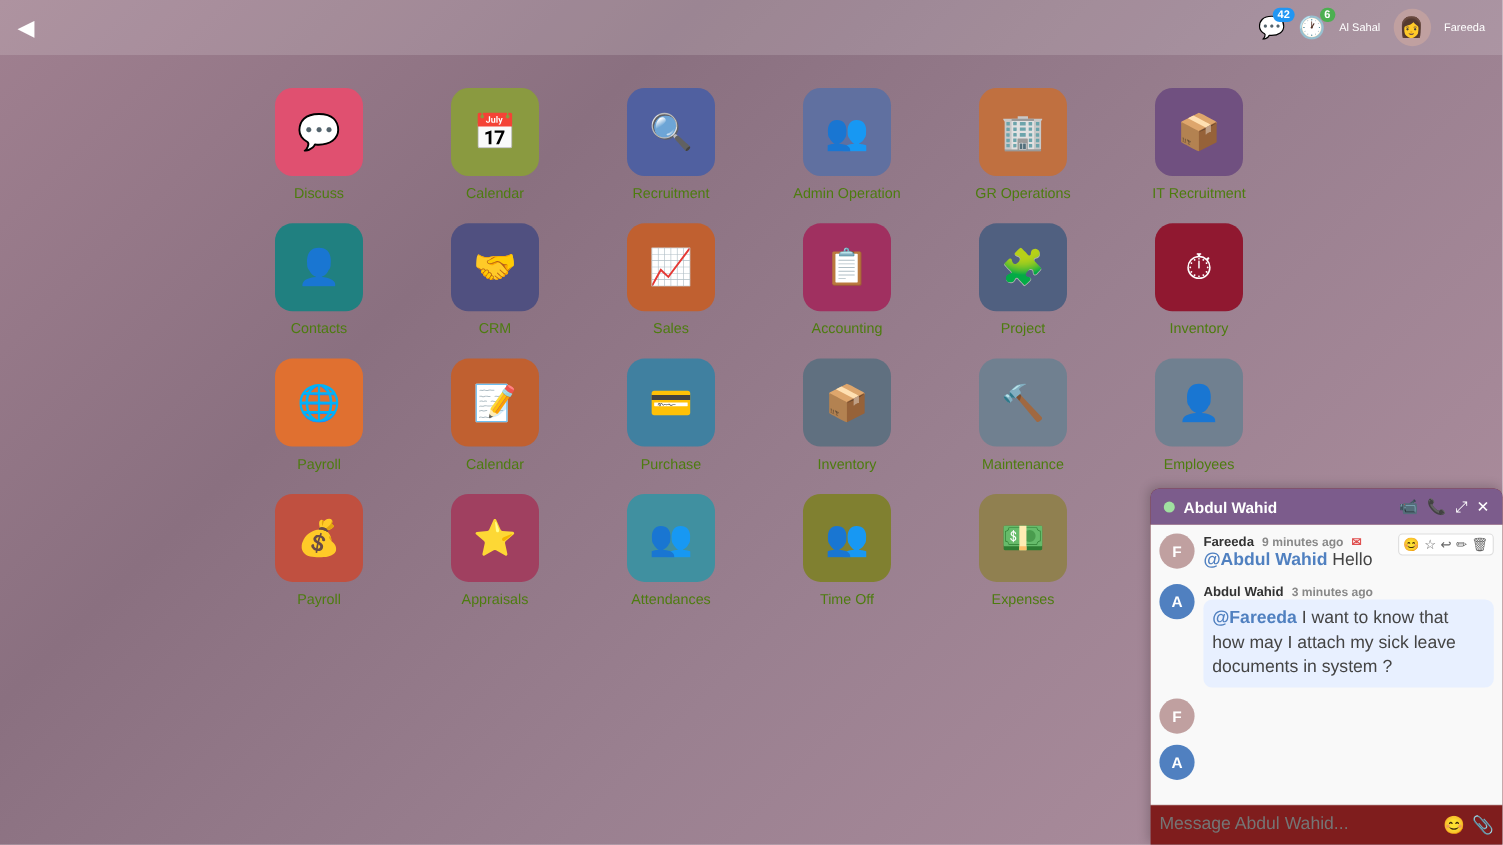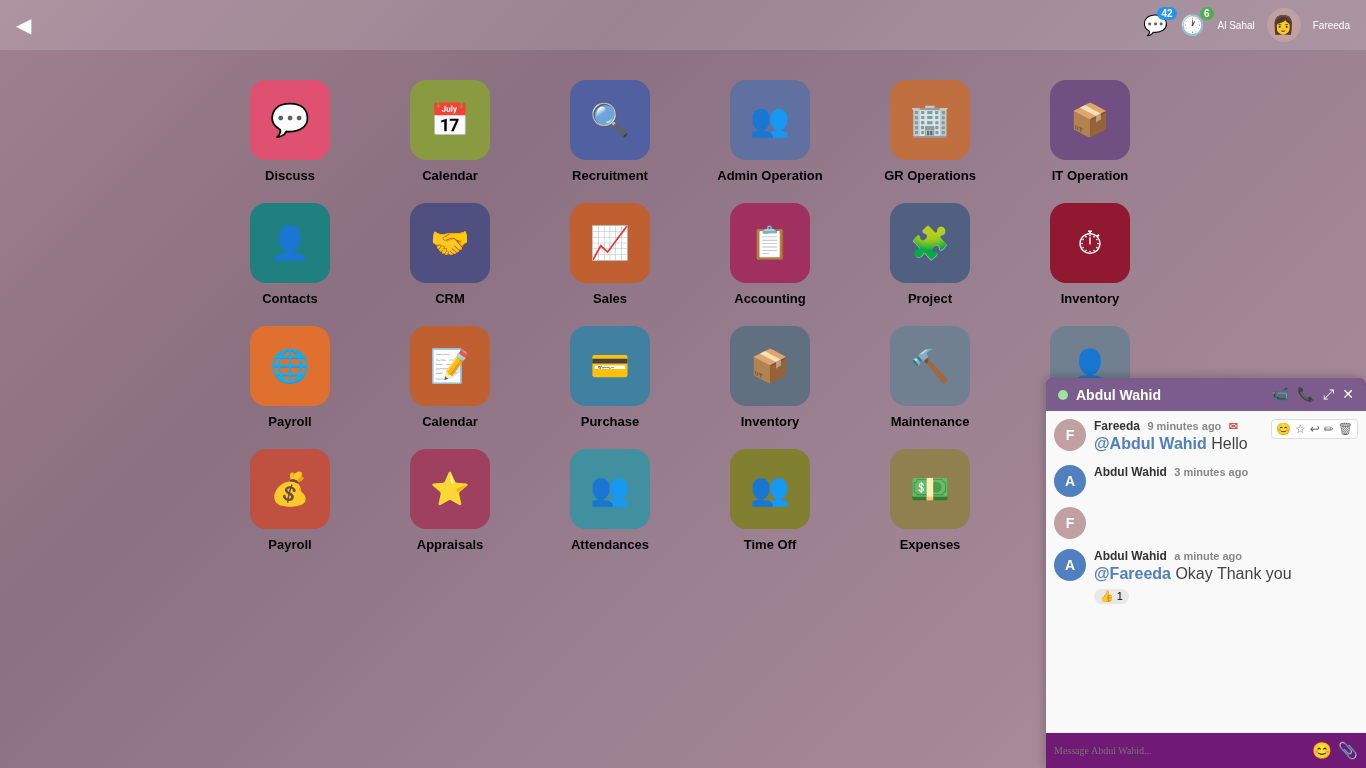--- a/index.html
+++ b/index.html
@@ -90,24 +90,24 @@
       width: 80px; height: 80px;
       border-radius: 16px;
       display: flex;
       align-items: center;
       justify-content: center;
       font-size: 32px;
       color: white;
       position: relative;
     }
     .app-label {
-      color: #000000;
+      color: #4d7c0f;
       font-size: 13px;
       text-align: center;
-      font-weight: 700;
+      font-weight: 400;
     }
 
     
     .ic-discuss { background: #e05070; }
     .ic-calendar { background: #8a9a40; }
     .ic-recruitment { background: #5060a0; }
     .ic-admin { background: #6070a0; }
     .ic-gr { background: #c07040; }
     .ic-it { background: #705080; }
     .ic-contacts { background: #208080; }
@@ -127,22 +127,22 @@
     .ic-attendances { background: #4090a0; }
     .ic-timeoff { background: #808030; }
     .ic-expenses { background: #908050; }
     .ic-settings { background: #708090; }
 
     
     .chat-panel {
       position: absolute;
       right: 0; bottom: 0;
       width: 320px;
-      height: 390px;
-      background: #701a75;
+      height: 324px;
+      background: #7f1d1d;
       border-radius: 8px 8px 0 0;
       display: flex;
       flex-direction: column;
       box-shadow: -2px -2px 10px rgba(0,0,0,0.2);
       z-index: 100;
       justify-content: center;
     }
     .chat-header {
       background: #7c5c8c;
       color: white;
@@ -244,24 +244,23 @@
       padding: 8px;
       border-top: 1px solid #eee;
       display: flex;
       align-items: center;
       gap: 6px;
     }
     .chat-input {
       flex: 1;
       border: none;
       outline: none;
-      font-size: 10px;
+      font-size: 16px;
       color: #999;
       background: transparent;
-      font-family: Liberation Serif, serif;
     }
     .chat-footer-icon { font-size: 16px; color: #999; cursor: pointer; }
 
     .email-icon { color: #e05050; font-size: 11px; margin-left: 4px; }
   </style>
 </head>
 <body>
 
 <div class="navbar">
   <span class="navbar-back">◀</span>
@@ -298,21 +297,21 @@
     <div class="app-item">
       <div class="app-icon ic-admin">👥</div>
       <span class="app-label">Admin Operation</span>
     </div>
     <div class="app-item">
       <div class="app-icon ic-gr">🏢</div>
       <span class="app-label">GR Operations</span>
     </div>
     <div class="app-item">
       <div class="app-icon ic-it">📦</div>
-      <span class="app-label">IT Operation</span>
+      <span class="app-label">IT Recruitment</span>
     </div>
     <div class="app-item">
       <div class="app-icon ic-contacts">👤</div>
       <span class="app-label">Contacts</span>
     </div>
     <div class="app-item">
       <div class="app-icon ic-crm">🤝</div>
       <span class="app-label">CRM</span>
     </div>
     <div class="app-item">
@@ -408,30 +407,28 @@
     <span class="email-icon">✉</span></div>
           <div class="chat-msg-text"><span class="mention">@Abdul Wahid</span><span> Hello</span></div>
         </div>
       </div>
       <div class="chat-msg">
         <div class="chat-avatar awahid">A</div>
         <div class="chat-msg-content">
           <div class="chat-msg-header"><span>Abdul Wahid</span>
     <span class="chat-msg-time">3 minutes ago</span>
     </div>
+          <div class="chat-msg-text chat-msg-bubble"><span class="mention">@Fareeda</span><span> I want to know that how may I attach my sick leave documents in system ?</span></div>
         </div>
       </div>
       <div class="chat-msg">
         <div class="chat-avatar fareeda">F</div>
       </div>
       <div class="chat-msg">
         <div class="chat-avatar awahid">A</div>
-        <div class="chat-msg-content"><div class="chat-msg-header"><span>Abdul Wahid</span>
-    <span class="chat-msg-time">a minute ago</span>
-    </div><div class="chat-msg-text"><span class="mention">@Fareeda</span><span> Okay Thank you</span></div><div class="thumb-reaction">👍 1</div></div>
       </div>
     </div>
   <div class="chat-footer">
     <input class="chat-input" placeholder="Message Abdul Wahid..." style="">
     <span class="chat-footer-icon">😊</span>
     <span class="chat-footer-icon">📎</span>
   </div>
 </div>
 
 </body></html>

